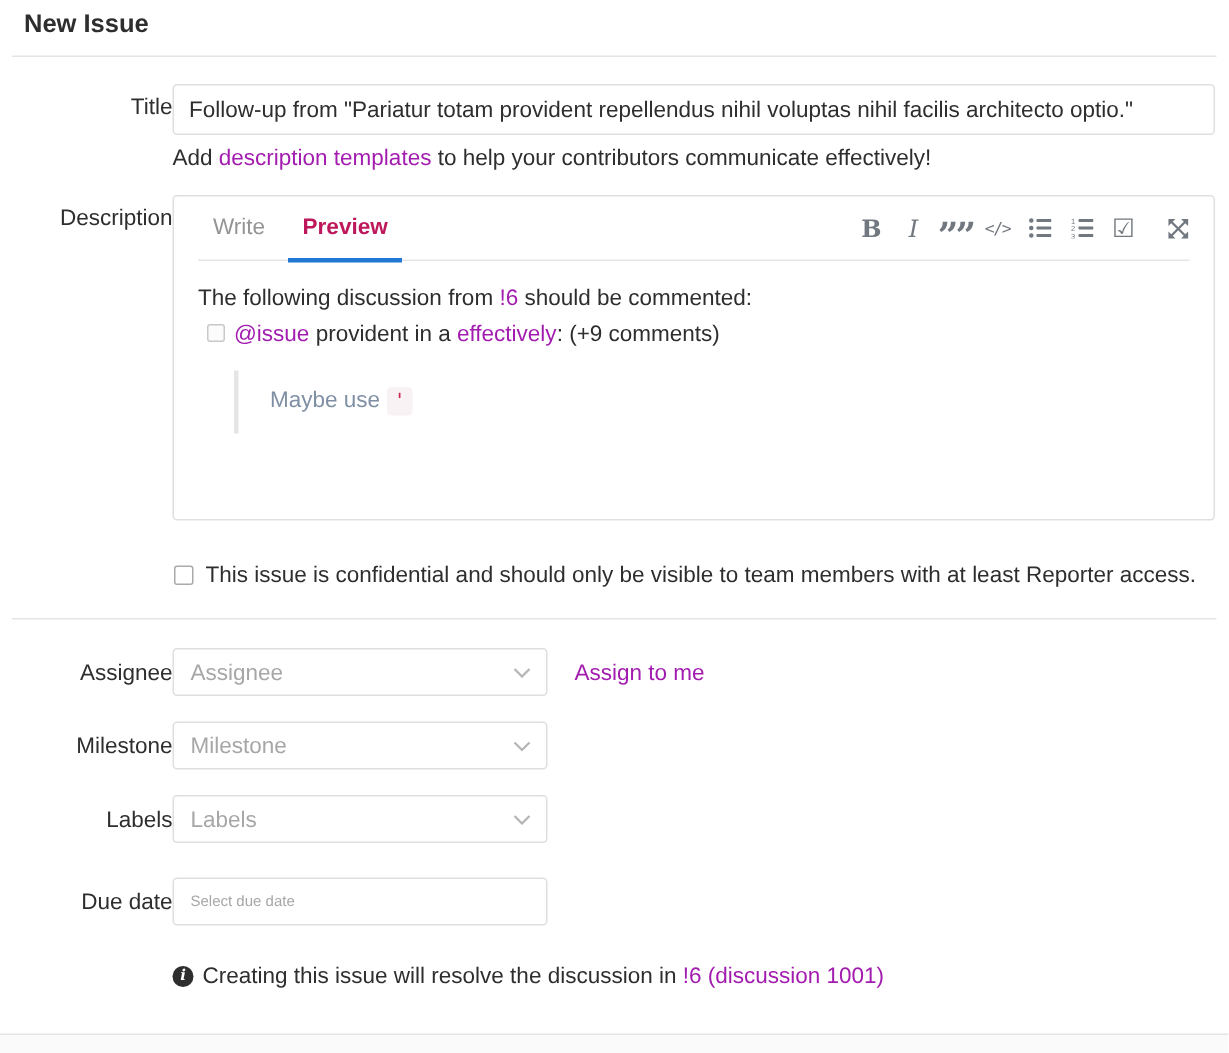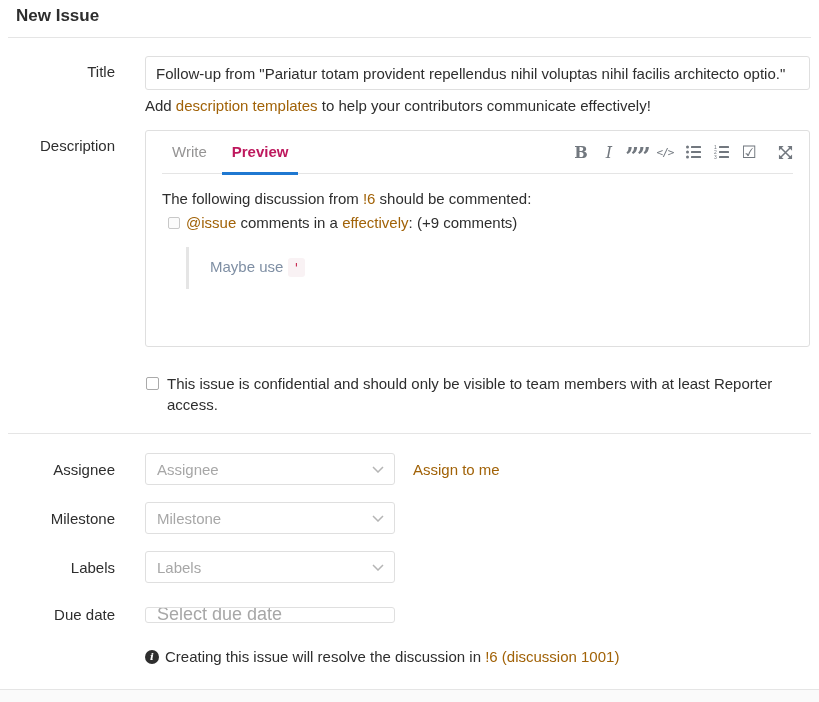--- a/index.html
+++ b/index.html
@@ -6,37 +6,36 @@
   html, body { margin: 0; padding: 0; }
   body {
     width: 819px; height: 702px;
     background: #fff;
     font-family: "Liberation Sans", sans-serif;
     font-size: 15px;
     color: #2e2e2e;
     overflow: hidden;
     position: relative;
   }
-  a { color: #a16207; text-decoration: none; cursor: pointer; }
+  a { color: #a21caf; text-decoration: none; cursor: pointer; }
 
   .page-title {
     font-size: 17px; font-weight: bold; color: #2e2e2e;
     margin: 0; padding: 6px 16px 11px 16px;
   }
   .divider {
     border: none; border-top: 1px solid #e5e5e5;
     margin: 0 8px;
   }
 
   .form-area { padding: 18px 9px 0 16px; }
 
   .form-row {
     display: grid;
     grid-template-columns: 99px 1fr;
-    column-gap: 30px;
   }
   .form-label {
     text-align: right;
     padding-top: 7px;
     color: #2e2e2e;
     white-space: nowrap;
   }
 
   
   .title-input {
@@ -145,25 +144,25 @@
     background: #fff;
     display: flex; align-items: center; justify-content: space-between;
     padding: 0 10px 0 11px;
     cursor: pointer;
   }
   .dropdown-toggle .placeholder { color: #a7a7a7; }
   .chevron-icon { display: block; }
   .assign-link { margin-left: 18px; }
   .due-row { margin-top: 23px; margin-bottom: 0; }
   .date-input {
-    width: 250px; height: 16px;
+    width: 250px; height: 32px;
     border: 1px solid #dfdfdf; border-radius: 3px;
     padding: 0 11px;
     font-family: "Liberation Sans", sans-serif;
-    font-size: 18px; color: #2e2e2e;
+    font-size: 10px; color: #2e2e2e;
     outline: none;
   }
   .date-input::placeholder { color: #a7a7a7; opacity: 1; }
 
   .resolve-row { margin-top: 24px; }
   .resolve-note { display: flex; align-items: center; line-height: 20px; }
   .info-icon {
     width: 14px; height: 14px; border-radius: 50%;
     background: #2e2e2e; color: #fff;
     font-family: "DejaVu Serif", serif; font-weight: bold; font-style: italic;
@@ -242,21 +241,21 @@
                   <path d="M3.2 3.2l9.6 9.6M12.8 3.2L3.2 12.8" stroke="#72787f" stroke-width="1.6" fill="none"></path>
                 </g>
               </svg>
           </span>
         </div>
       </div>
       <div class="preview-body">
         <p><span>The following discussion from </span><a>!6</a><span> should be commented:</span></p>
         <ul class="task-list">
           <li class="task-item">
-            <input type="checkbox" class="task-checkbox" disabled="" style=""><a>@issue</a><span> comments in a </span><a>effectively</a><span>: (+9 comments)</span>
+            <input type="checkbox" class="task-checkbox" disabled="" style=""><a>@issue</a><span> provident in a </span><a>effectively</a><span>: (+9 comments)</span>
             <blockquote><span>Maybe use </span><code class="inline-code">'</code></blockquote>
           </li>
         </ul>
       </div>
     </div>
   </div>
 
   <div class="form-row confidential-row">
     <span></span>
     <label class="checkbox-label">

